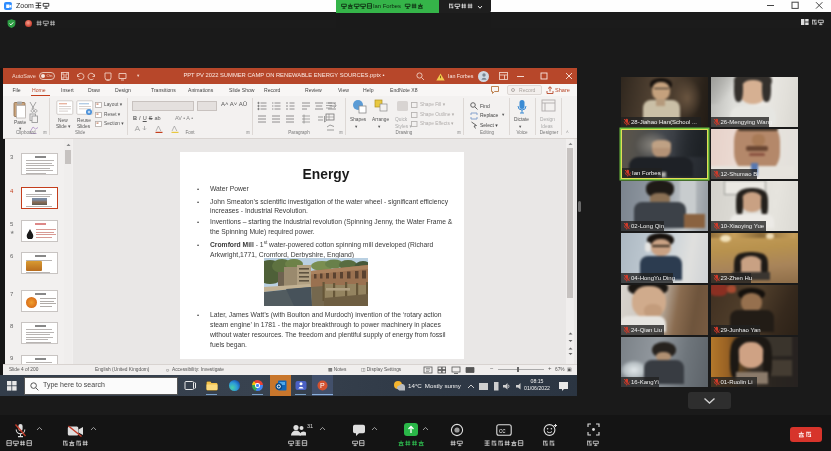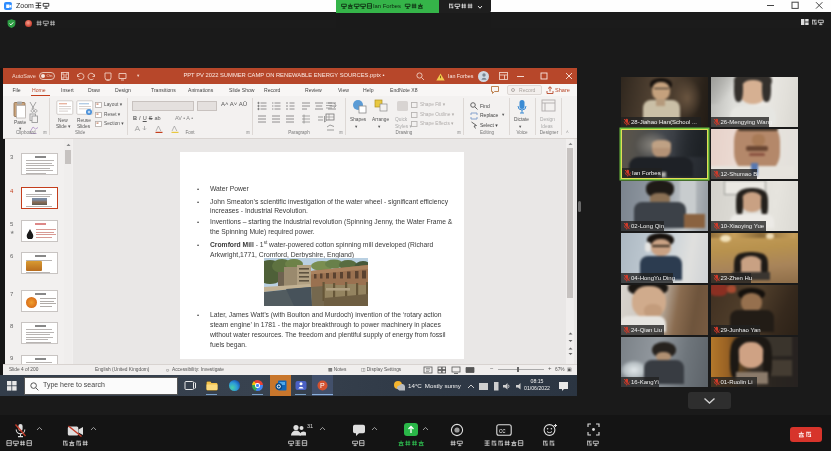--- a/index.html
+++ b/index.html
@@ -395,20 +395,21 @@
 <div class="abs" style="left:7px;top:255px;font-size:6px;color:#666;">8</div>
 <div class="abs" style="left:7px;top:287px;font-size:6px;color:#666;">9</div>
 <div class="abs" style="left:7px;top:161px;font-size:5px;color:#888;">★</div>
 <div class="abs" style="left:61px;top:71px;width:8px;height:225px;background:#f0eeed;"></div>
 <div class="abs" style="left:61px;top:73px;width:8px;height:8px;background:#f0eeed;"></div>
 <svg class="abs" style="left:62.5px;top:75px" width="5" height="4">
           <path d="M0.5 3L2.5 0.8L4.5 3z" fill="#888"></path>
         </svg>
 <div class="abs" style="left:62px;top:82px;width:6px;height:14px;background:#c6c2c0;"></div>
 <div class="abs" style="left:177px;top:84px;width:284px;height:207px;background:#fff;"></div>
+<div class="abs" style="left:181px;top:98.5px;width:284px;text-align:center;font-size:13.8px;font-weight:bold;color:#1a1a1a;font-family:'Liberation Sans',sans-serif;">Energy</div>
 <div class="abs" style="left:207px;top:115.5px;font-size:6.75px;line-height:9.9px;color:#3a3a3a;white-space:nowrap;"><span style="position:relative;"><span style="position:absolute;left:-13px;top:0;font-size:6px;">•</span></span>Water Power</div>
 <div class="abs" style="left:207px;top:128.5px;font-size:6.75px;line-height:9.9px;color:#3a3a3a;white-space:nowrap;"><span style="position:relative;"><span style="position:absolute;left:-13px;top:0;font-size:6px;">•</span></span>John Smeaton’s scientific investigation of the water wheel - significant efficiency<br>increases - Industrial Revolution.</div>
 <div class="abs" style="left:207px;top:149px;font-size:6.75px;line-height:9.9px;color:#3a3a3a;white-space:nowrap;"><span style="position:relative;"><span style="position:absolute;left:-13px;top:0;font-size:6px;">•</span></span>Inventions – starting the Industrial revolution (Spinning Jenny, the Water Frame &amp;<br>the Spinning Mule) required power.</div>
 <div class="abs" style="left:207px;top:169.5px;font-size:6.75px;line-height:9.9px;color:#3a3a3a;white-space:nowrap;"><span style="position:relative;"><span style="position:absolute;left:-13px;top:0;font-size:6px;">•</span></span><b>Cromford Mill</b> - 1<sup style="font-size:4.5px">st</sup> water-powered cotton spinning mill developed (Richard<br>Arkwright,1771, Cromford, Derbyshire, England)</div>
 <div class="abs" style="left:207px;top:242px;font-size:6.75px;line-height:9.9px;color:#3a3a3a;white-space:nowrap;"><span style="position:relative;"><span style="position:absolute;left:-13px;top:0;font-size:6px;">•</span></span>Later, James Watt’s (with Boulton and Murdoch) invention of the ‘rotary action<br>steam engine’ in 1781 - the major breakthrough to power machinery in places<br>without water resources. The freedom and plentiful supply of energy from fossil<br>fuels began.</div>
 <svg class="abs" style="left:261px;top:190px;filter:blur(0.5px)" width="104" height="48">
 <rect width="104" height="48" fill="#b9d0e2"></rect>
 <ellipse cx="6" cy="14" rx="15" ry="12" fill="#4e6038"></ellipse>
 <ellipse cx="18" cy="8" rx="10" ry="7" fill="#5e7240"></ellipse>
 <ellipse cx="30" cy="6" rx="9" ry="5" fill="#6e8248"></ellipse>

